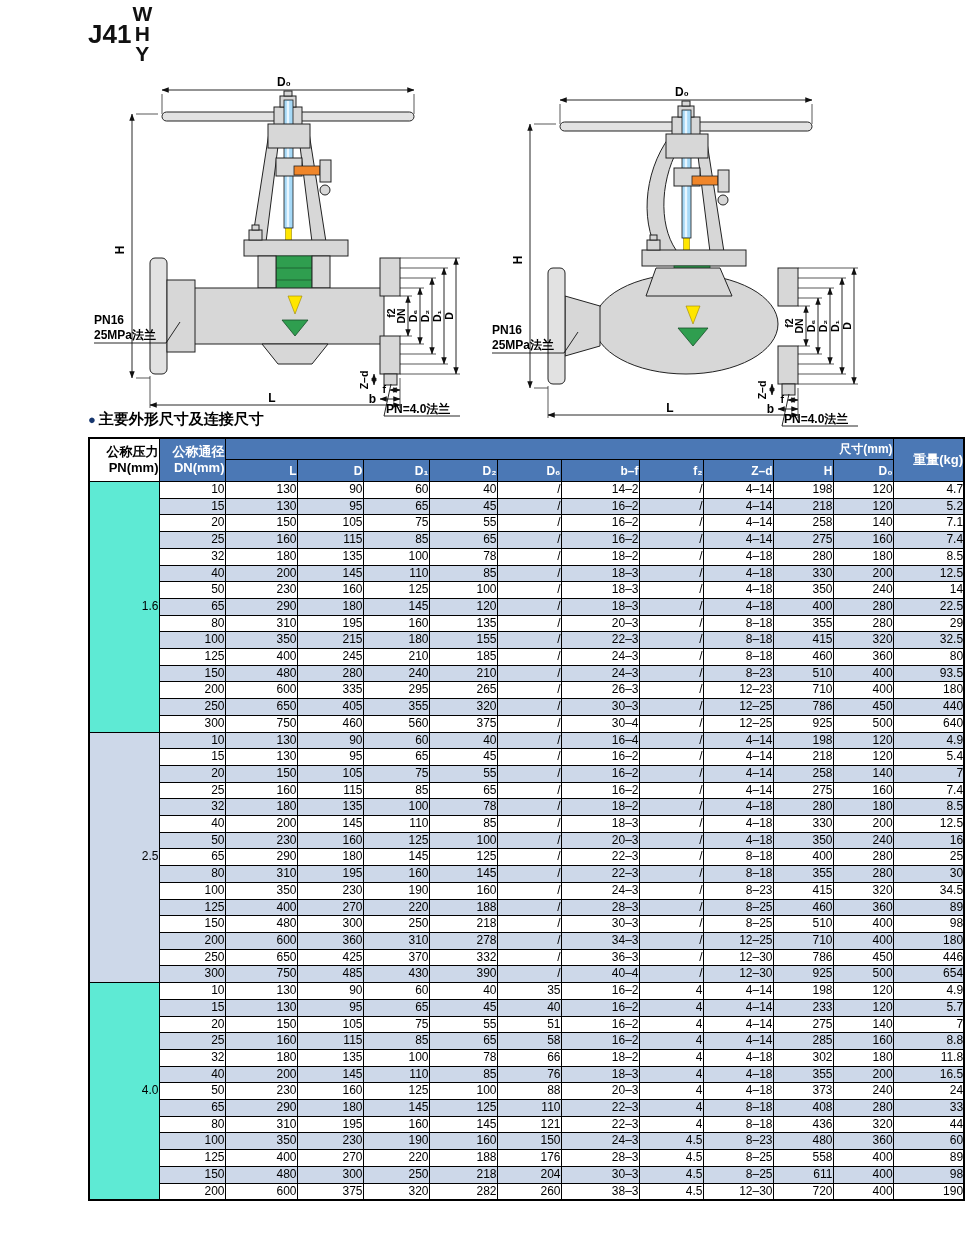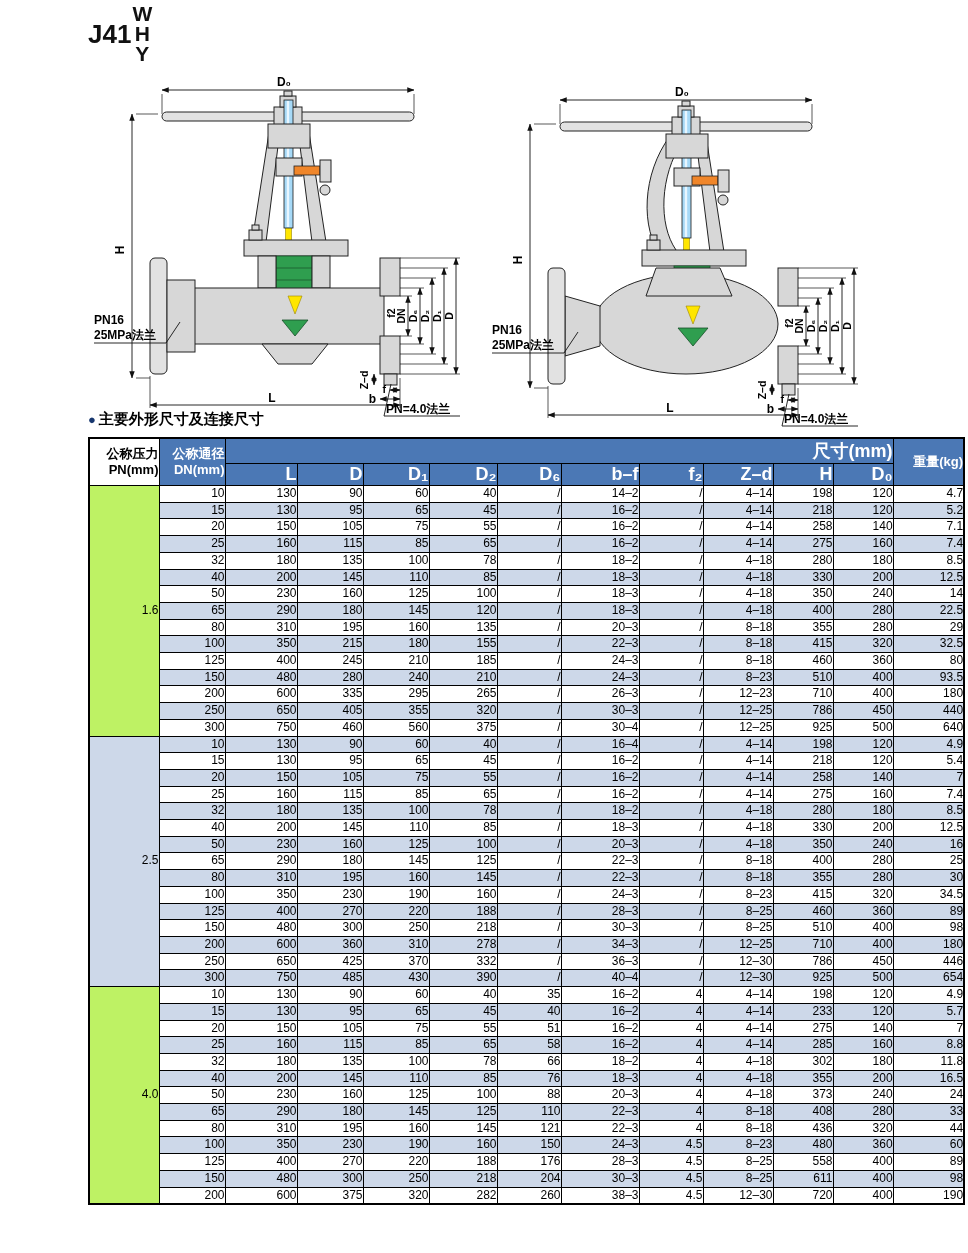--- a/index.html
+++ b/index.html
@@ -24,28 +24,28 @@
   .green{fill:#2f9e4f;stroke:#174e28;stroke-width:.8;}
   .yellow{fill:#ffe600;stroke:#9a8500;stroke-width:.6;}
   .orange{fill:#f0862a;stroke:#222;stroke-width:.8;}
   .stem{fill:#a6d9f7;stroke:#1a1a1a;stroke-width:.8;}
   
   .sec-head{position:absolute;left:88px;top:410px;font-size:15px;font-weight:bold;display:flex;align-items:center;gap:3px;}
   .sec-head .bullet{color:#16366e;font-size:13px;line-height:1;}
   
   table.dims{position:absolute;left:88px;top:437px;width:875px;border-collapse:collapse;table-layout:fixed;font-size:12px;text-align:right;border:2px solid #000;}
   .dims th,.dims td{border:1px solid #000;padding:0;overflow:hidden;}
-  .dims thead th{background:#4b78b5;color:#fff;font-weight:bold;font-size:18px;}
+  .dims thead th{background:#4b78b5;color:#fff;font-weight:bold;font-size:12px;}
   .dims thead tr:first-child th{height:20px;}
   .dims thead tr:last-child th{height:21px;}
   .dims thead th.two{white-space:pre-line;line-height:1.25;font-size:13px;}
   .dims thead th.white{background:#fff;color:#000;}
   .dims td{height:15.7px;line-height:15.7px;background:#fff;}
   .dims tr.alt td{background:#cdd8e9;}
-  .dims td.pn-cell{background:#bef264;}
+  .dims td.pn-cell{background:#5eead4;}
 </style>
 </head>
 <body>
 
 <div class="page">
 
   <div class="title">
     <span>J41</span>
     <span class="why">
       <span>W</span>

